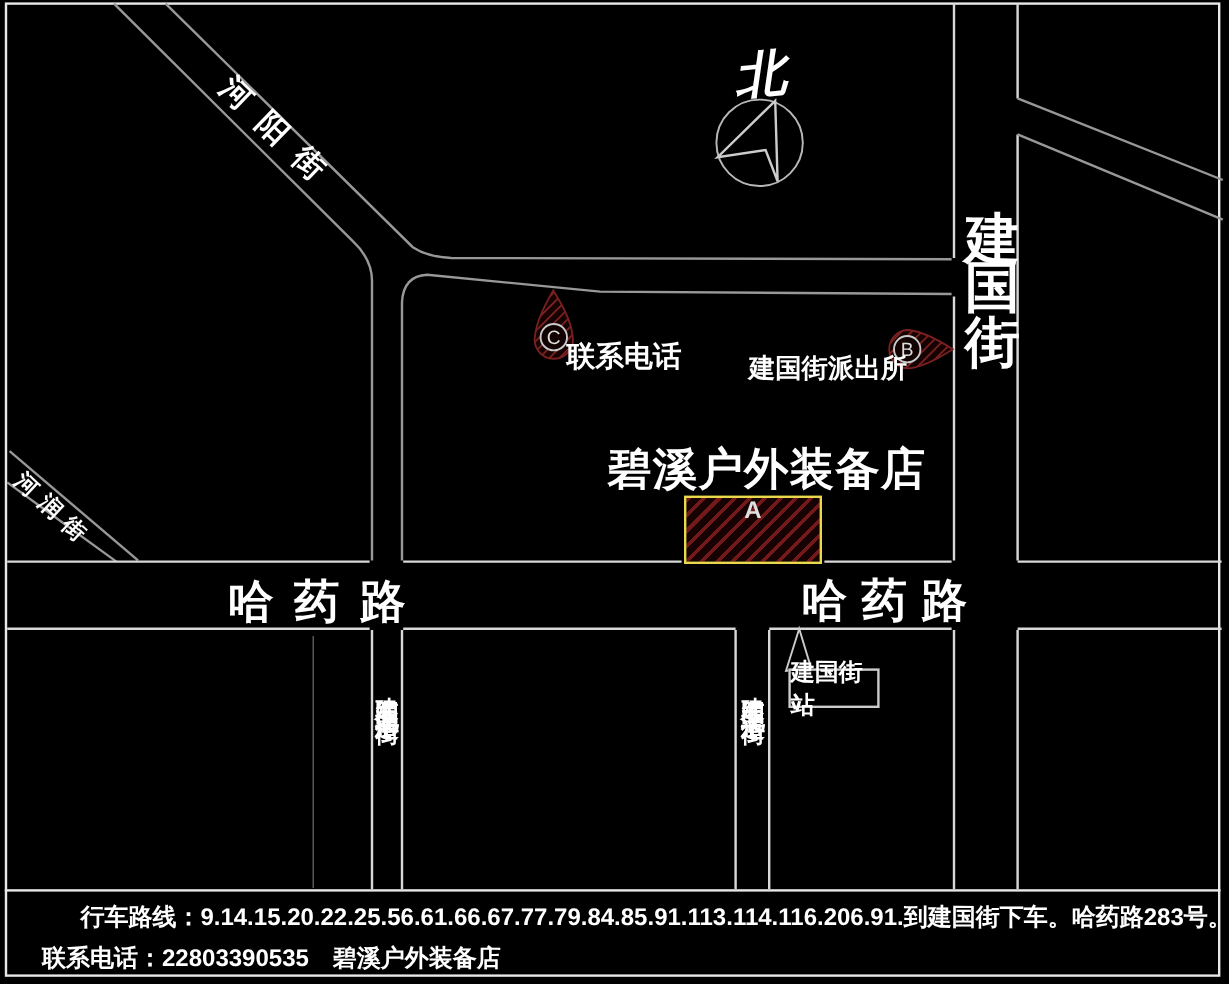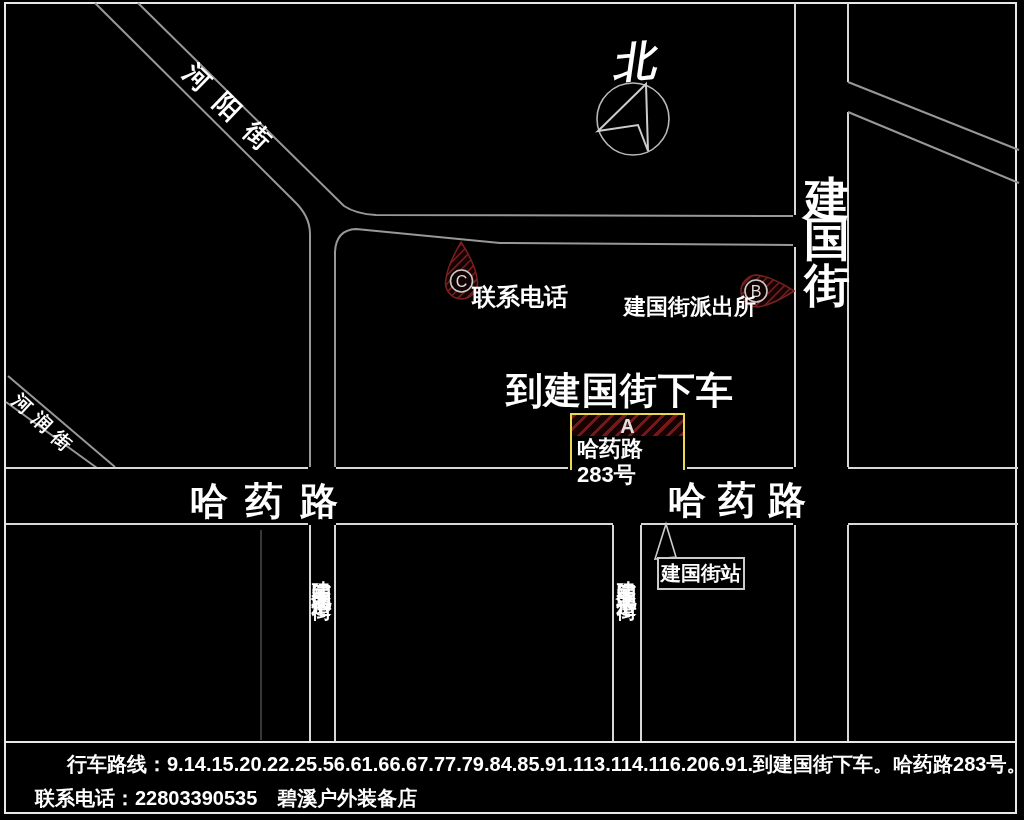--- a/index.html
+++ b/index.html
@@ -24,21 +24,21 @@
   #lbl-school{left:472px;top:281px;font-size:24px;}
   #lbl-police{left:624px;top:292px;font-size:22px;}
   
   #a-box{left:570px;top:413px;width:115px;height:57px;box-sizing:border-box;
          border:2px solid #ead94e;
          background:repeating-linear-gradient(135deg,#731919 0 3px,#160202 3px 9px);
          display:flex;flex-direction:column;align-items:center;justify-content:space-between;}
   #a-letter{color:#e0e0e0;font-size:20px;font-weight:bold;line-height:20px;margin-top:1px;}
   #a-addr{font-size:22px;font-weight:bold;background:#000;padding:0 5px;line-height:26px;margin-bottom:2px;}
   
-  #station-box{left:657px;top:557px;width:88px;height:33px;box-sizing:border-box;border:2px solid #ccc;
+  #station-box{left:657px;top:557px;width:76px;height:33px;box-sizing:border-box;border:2px solid #ccc;
                background:#000;display:flex;align-items:center;justify-content:center;
                font-size:20px;font-weight:bold;}
   
   #footer-route{left:35px;top:751px;font-size:20px;margin-left:32px;}
   #footer-phone{left:35px;top:785px;font-size:20px;}
 </style>
 </head>
 <body>
 
 <div id="frame" class="abs"></div>
@@ -108,27 +108,26 @@
 
 <div id="lbl-heyang" class="lbl">河阳街</div>
 <div id="lbl-herun" class="lbl">河润街</div>
 <div id="lbl-jianguo" class="lbl">建国街</div>
 <div id="lbl-hayao-left" class="lbl">哈药路</div>
 <div id="lbl-hayao-right" class="lbl">哈药路</div>
 <div id="lbl-n4" class="lbl">建国北四道街</div>
 <div id="lbl-n2" class="lbl">建国北二道街</div>
 <div id="lbl-north" class="lbl">北</div>
 
-<div id="store-title" class="lbl">到建国街下车</div>
+<div id="store-title" class="lbl">碧溪户外装备店</div>
 <div id="lbl-school" class="lbl">联系电话</div>
 <div id="lbl-police" class="lbl">建国街派出所</div>
 
 <div id="a-box" class="abs">
   <div id="a-letter">A</div>
-  <div id="a-addr">哈药路283号</div>
 </div>
 
 <div id="station-box" class="abs">
   <span>建国街站</span>
 </div>
 
 <div id="footer-route" class="lbl">行车路线：9.14.15.20.22.25.56.61.66.67.77.79.84.85.91.113.114.116.206.91.到建国街下车。哈药路283号。</div>
 <div id="footer-phone" class="lbl">联系电话：22803390535　碧溪户外装备店</div>
 
 </body></html>

